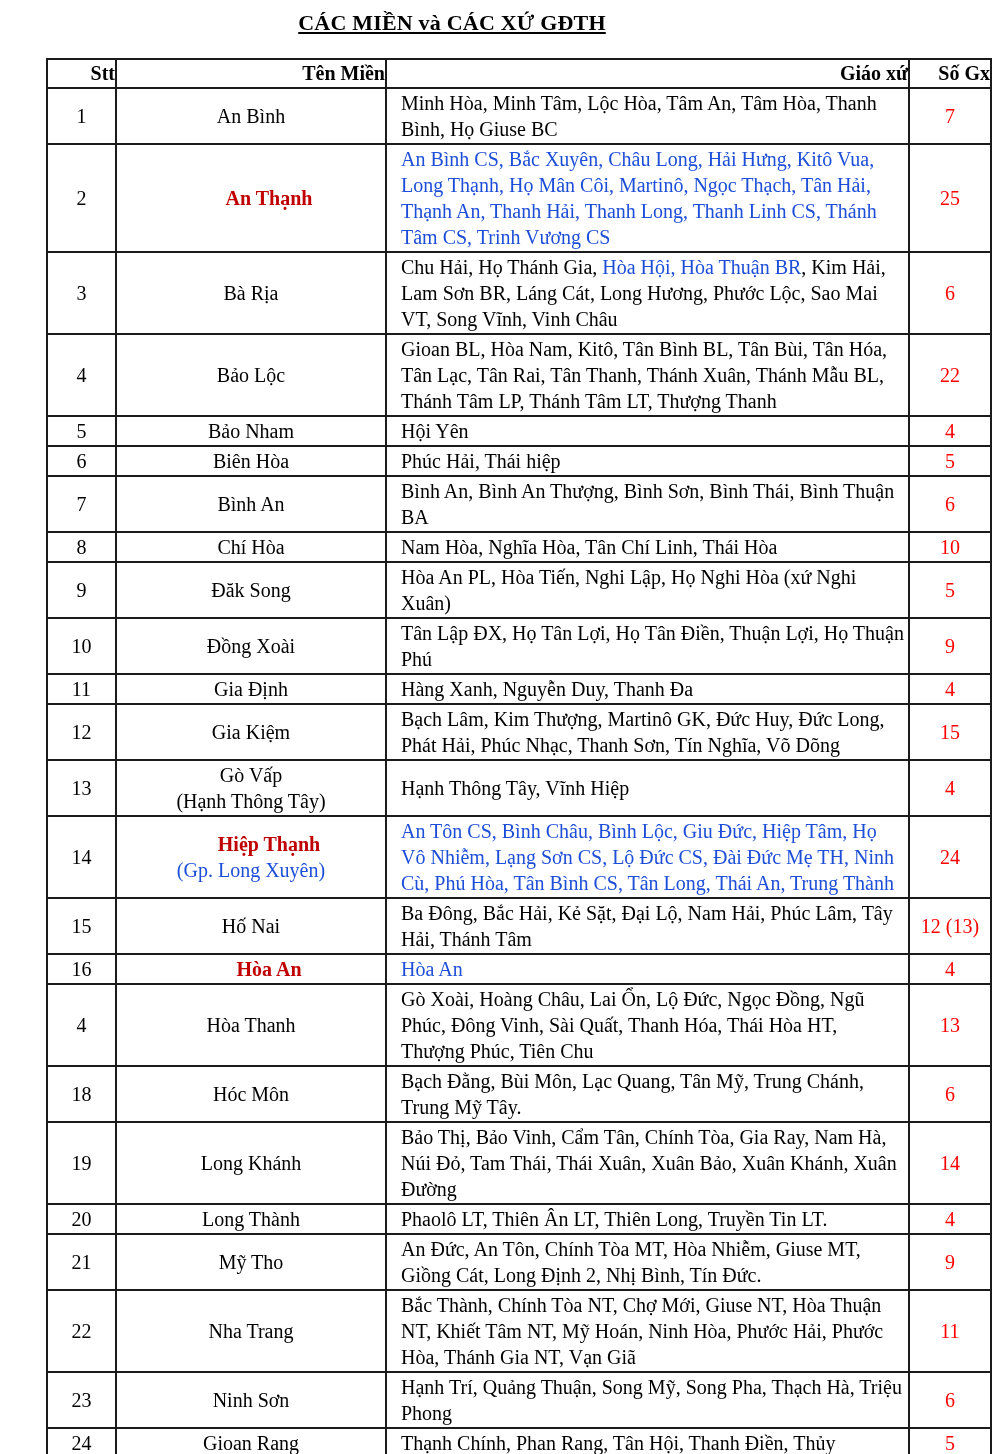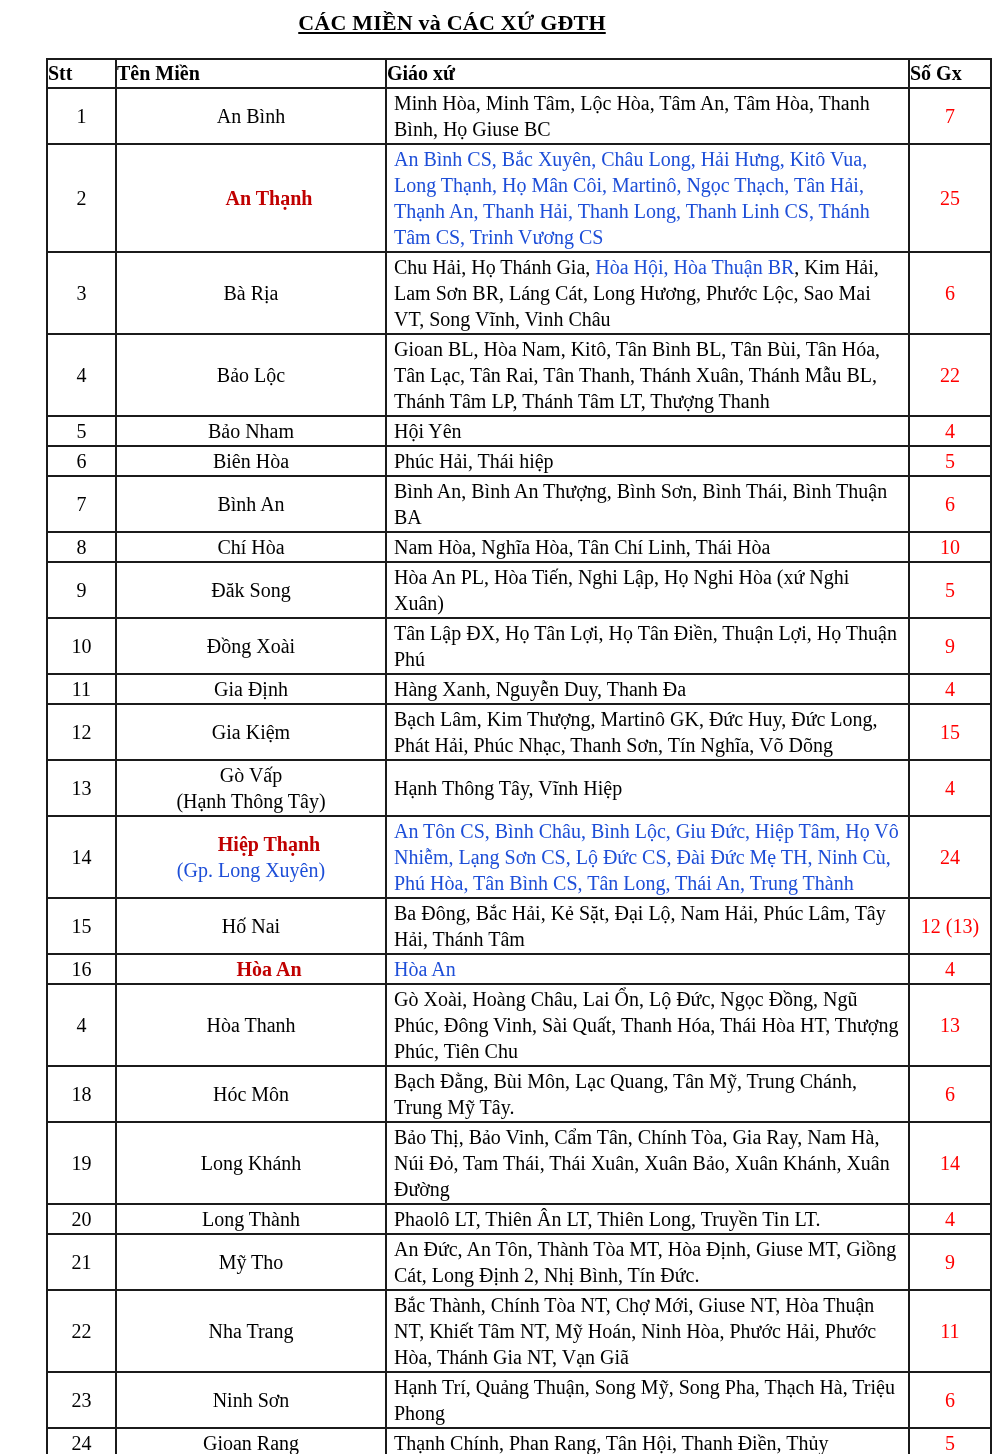--- a/index.html
+++ b/index.html
@@ -14,32 +14,32 @@
   table.regions {
     border-collapse:collapse; table-layout:fixed;
     width:944px; margin:22px 0 0 46px;
     font-size:20px;
   }
   table.regions th, table.regions td {
     border:2px solid #1b1b1b;
   }
   thead th {
     font-weight:bold; font-size:20px; height:27px;
-    border-bottom:3px solid #1b1b1b; text-align:left;
+    border-bottom:3px solid #1b1b1b; text-align:right;
     padding:0;
   }
   col.c-stt   { width:69px; }
   col.c-name  { width:270px; }
   col.c-par   { width:523px; }
   col.c-count { width:82px; }
 
   td { line-height:26px; vertical-align:middle; }
   td.stt-cell    { text-align:center; padding:1px 2px; }
   td.region-cell { text-align:center; padding:1px 4px; }
-  td.parishes-cell { text-align:left; padding:1px 4px 1px 7px; }
+  td.parishes-cell { text-align:left; padding:1px 4px 1px 14px; }
   td.count-cell  { text-align:center; padding:1px 2px; }
 
   .red-count  { color:#FF0000; }
   .red-seg    { color:#1d4ed8; }
   .red-name   { color:#C00000; font-weight:bold;margin-left:36px; }
   .region-sub { display:block; }
 </style>
 </head>
 <body>
 
@@ -179,21 +179,21 @@
       </tr>
       <tr>
         <td class="stt-cell">20</td>
         <td class="region-cell"><span>Long Thành</span></td>
         <td class="parishes-cell"><span>Phaolô LT, Thiên Ân LT, Thiên Long, Truyền Tin LT.</span></td>
         <td class="count-cell red-count">4</td>
       </tr>
       <tr>
         <td class="stt-cell">21</td>
         <td class="region-cell"><span>Mỹ Tho</span></td>
-        <td class="parishes-cell"><span>An Đức, An Tôn, Thành Tòa MT, Hòa Định, Giuse MT, Giồng Cát,  Long Định 2, Nhị Bình, Tín Đức.</span></td>
+        <td class="parishes-cell"><span>An Đức, An Tôn, Chính Tòa MT, Hòa Nhiễm, Giuse MT, Giồng Cát,  Long Định 2, Nhị Bình, Tín Đức.</span></td>
         <td class="count-cell red-count">9</td>
       </tr>
       <tr>
         <td class="stt-cell">22</td>
         <td class="region-cell"><span>Nha Trang</span></td>
         <td class="parishes-cell"><span>Bắc Thành, Chính Tòa NT, Chợ Mới, Giuse NT, Hòa Thuận NT, Khiết Tâm NT, Mỹ Hoán, Ninh Hòa, Phước Hải, Phước Hòa, Thánh Gia NT, Vạn Giã</span></td>
         <td class="count-cell red-count">11</td>
       </tr>
       <tr>
         <td class="stt-cell">23</td>

